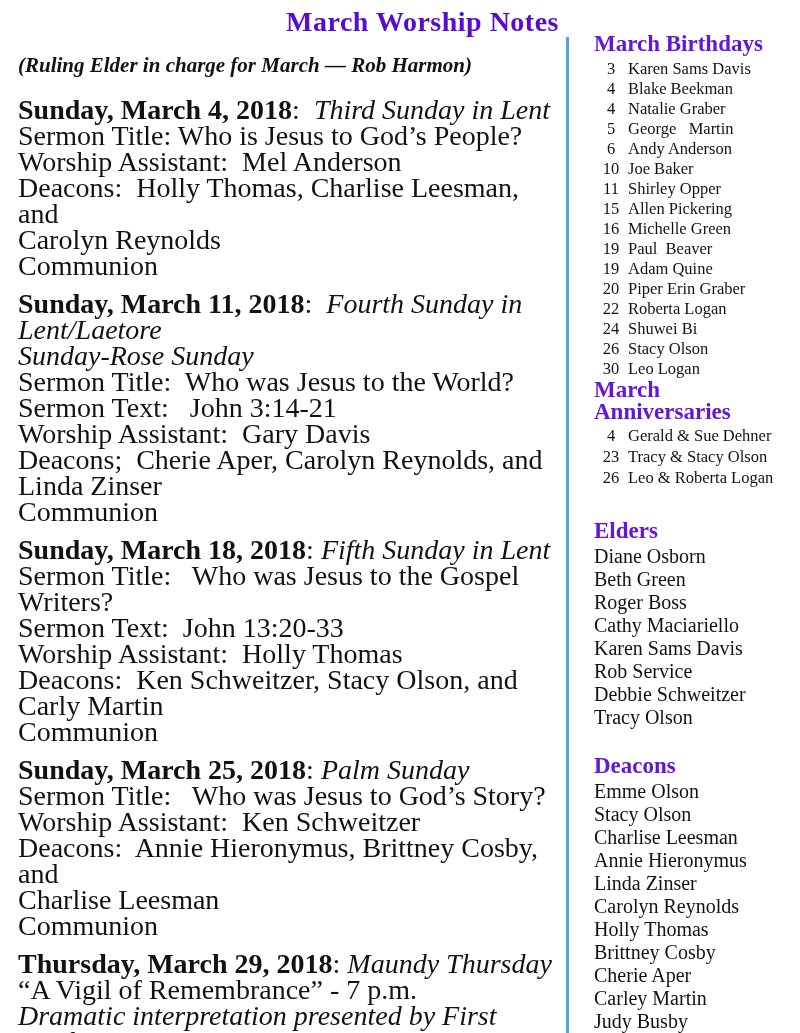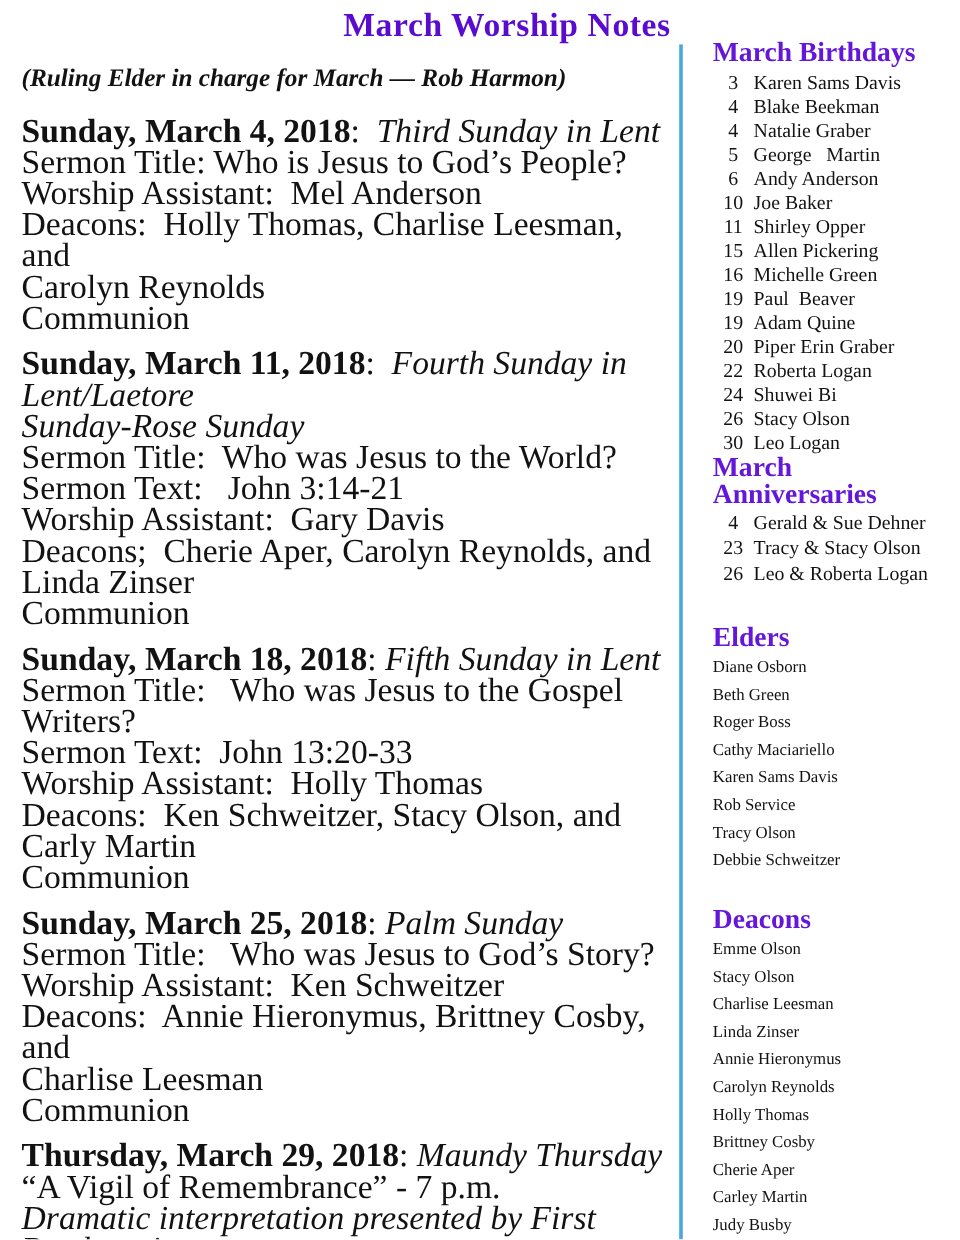--- a/index.html
+++ b/index.html
@@ -37,21 +37,21 @@
   }
   .sb-heading.anniv   { }
   .sb-heading.elders  { margin-top:32px; }
   .sb-heading.deacons { margin-top:26px; }
   .sb-list  { margin:4px 0 0 0; }
   .sb-list.anniv-list { margin-top:2px; }
   .sb-row { margin:0; font-size:16.5px; line-height:20px; white-space:pre-wrap; }
   .anniv-list .sb-row { line-height:21px; }
   .sb-row .num { display:inline-block; width:34px; text-align:center; }
   .sb-names { margin:3px 0 0 0; }
-  .sb-name { margin:0; font-size:14px; line-height:23px; white-space:pre-wrap; }
+  .sb-name { margin:0; font-size:20px; line-height:23px; white-space:pre-wrap; }
 </style>
 </head>
 <body>
 
 <div class="page" style="--c-title: #5a0bd0; --c-heading: #6417d8; --c-divider: #4da6dc; --c-text: #121212;">
 
   <div class="main">
     <h1 class="title">March Worship Notes</h1>
     <p class="subtitle">(Ruling Elder in charge for March — Rob Harmon)</p>
 
@@ -197,39 +197,39 @@
         <p class="sb-name">Beth Green</p>
 
         <p class="sb-name">Roger Boss</p>
 
         <p class="sb-name">Cathy Maciariello</p>
 
         <p class="sb-name">Karen Sams Davis</p>
 
         <p class="sb-name">Rob Service</p>
 
+        <p class="sb-name">Debbie Schweitzer</p>
+
         <p class="sb-name">Tracy Olson</p>
-
-        <p class="sb-name">Debbie Schweitzer</p>
 
     </div>
 
     <h2 class="sb-heading deacons">Deacons</h2>
     <div class="sb-names">
 
         <p class="sb-name">Emme Olson</p>
 
         <p class="sb-name">Stacy Olson</p>
 
         <p class="sb-name">Charlise Leesman</p>
 
+        <p class="sb-name">Annie Hieronymus</p>
+
         <p class="sb-name">Linda Zinser</p>
 
-        <p class="sb-name">Annie Hieronymus</p>
-
         <p class="sb-name">Carolyn Reynolds</p>
 
         <p class="sb-name">Holly Thomas</p>
 
         <p class="sb-name">Brittney Cosby</p>
 
         <p class="sb-name">Cherie Aper</p>
 
         <p class="sb-name">Carley Martin</p>
 

